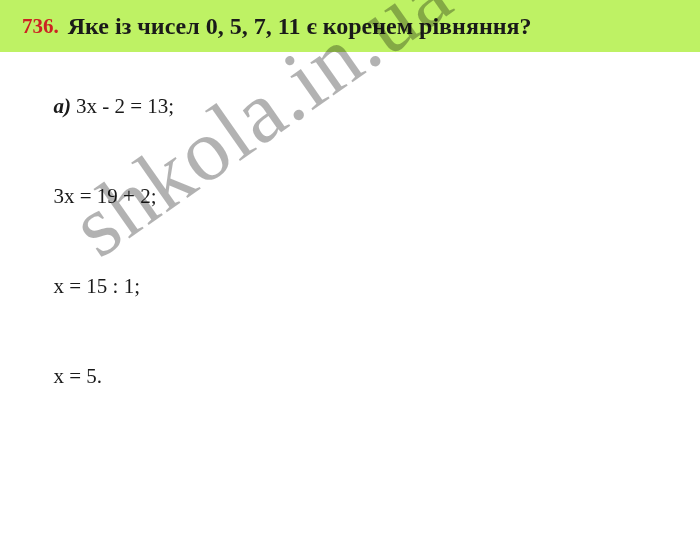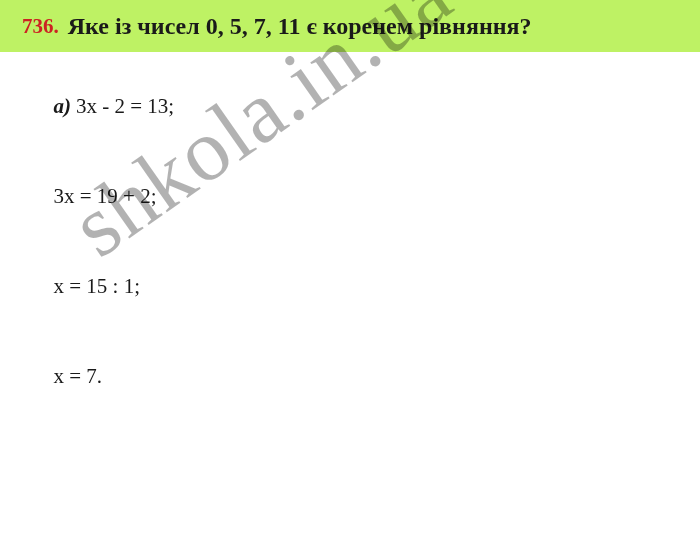--- a/index.html
+++ b/index.html
@@ -118,21 +118,21 @@
     <div class="line">
       <span>3х = 19 + 2;</span>
     </div>
 
 
     <div class="line">
       <span>х = 15 : 1;</span>
     </div>
 
     <div class="line">
-      <span>х = 7.</span>
+      <span>х = 5.</span>
     </div>
 
     <div class="line site">
       
     </div>
 
   </div>
 
   <div class="watermark">
     <span>shkola.in.ua</span>

